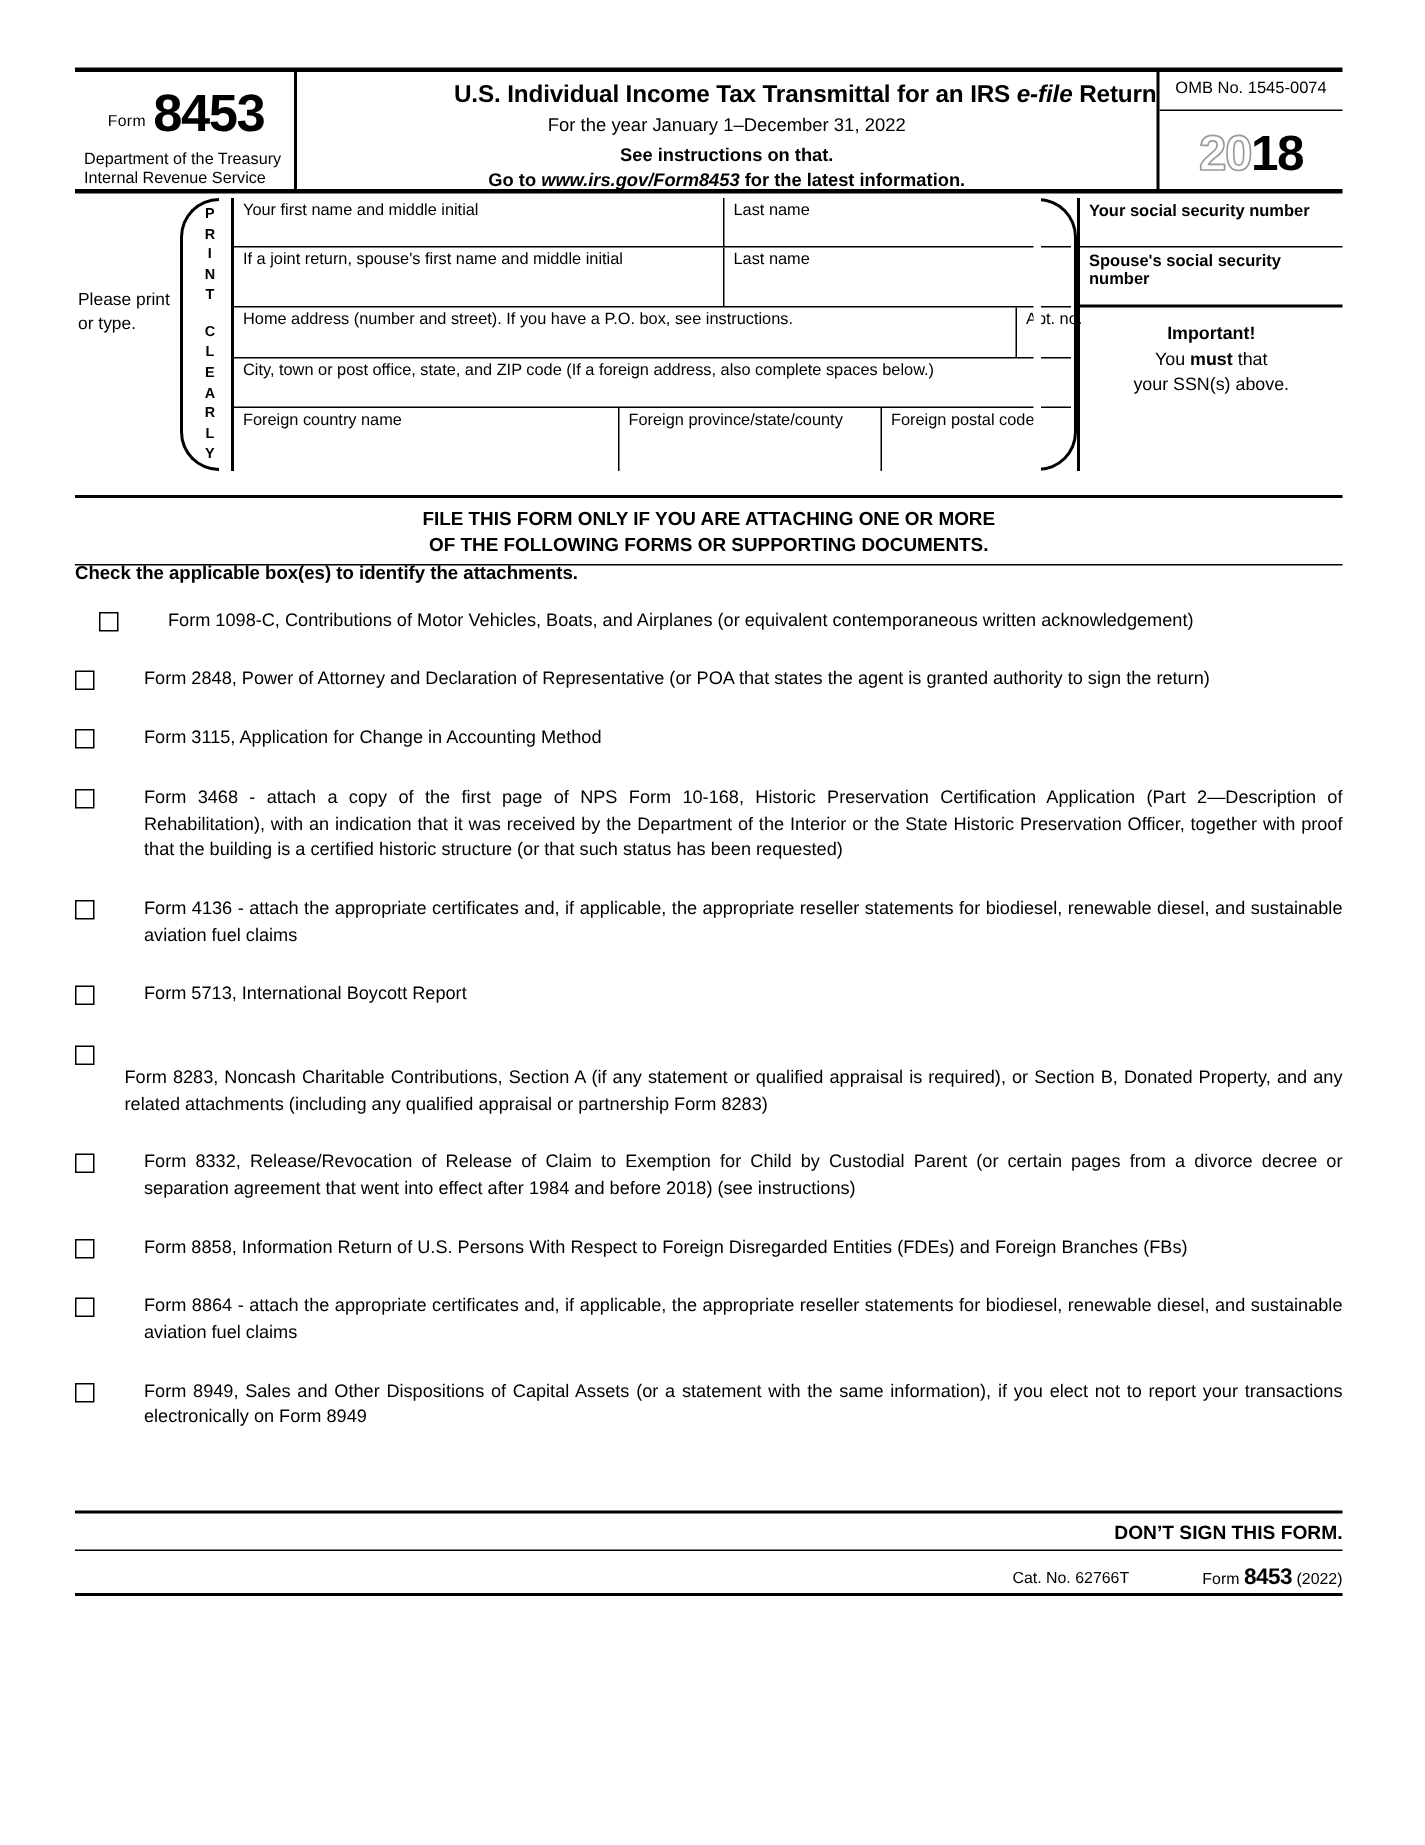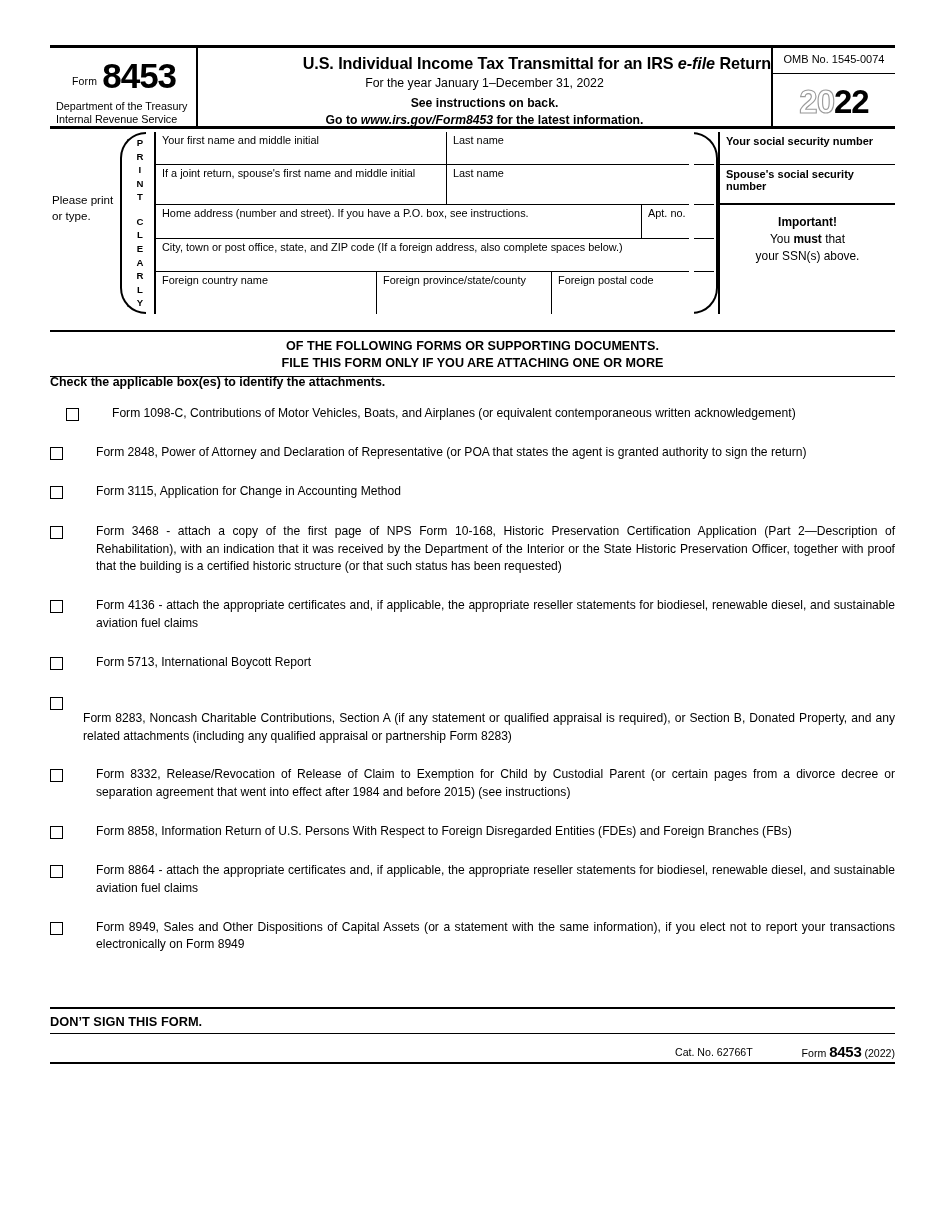--- a/index.html
+++ b/index.html
@@ -214,21 +214,21 @@
   .arow.r5 { height: 42px; border-bottom: none; }
   .cell {
     position: absolute;
     top: 0;
     height: 100%;
     box-sizing: border-box;
     font-size: 10.9px;
     padding: 2px 0 0 6px;
     line-height: 1.2;
   }
-  .vdiv { border-left: 1.1px solid #000; }
+  .vdiv { border-left: 1.1px solid #000; margin-left: 36px; }
 
   .brace-right {
     position: absolute;
     left: 642px;
     top: 0px;
     width: 26px;
     height: 182px;
     border: 2.4px solid #000;
     border-left: none;
     border-radius: 0 26px 26px 0;
@@ -329,21 +329,21 @@
 
   
   .dontsign {
     position: absolute;
     left: 50px;
     top: 1007px;
     width: 845px;
     border-top: 2px solid #000;
     border-bottom: 1.3px solid #000;
     box-sizing: border-box;
-    text-align: left;
+    text-align: right;
     font-size: 12.8px;
     font-weight: bold;
     padding: 5px 0 4px 0;
   }
   .footer {
     position: absolute;
     left: 50px;
     top: 1042px;
     width: 845px;
     height: 22px;
@@ -383,29 +383,29 @@
       </div>
       <div class="treasury">
         <div>Department of the Treasury</div>
         <div>Internal Revenue Service</div>
       </div>
     </div>
 
     <div class="hdr-mid">
       <div class="title-main"><span>U.S. Individual Income Tax Transmittal for an IRS </span><span class="ital">e-file</span><span> Return</span></div>
       <div class="title-year">For the year January 1–December 31, 2022</div>
-      <div class="title-instr">See instructions on back.</div>
+      <div class="title-instr">See instructions on that.</div>
       <div class="title-goto"><span>Go to </span><span class="url">www.irs.gov/Form8453</span><span> for the latest information.</span></div>
     </div>
 
     <div class="hdr-right">
       <div class="omb">OMB No. 1545-0074</div>
       <div class="year-box">
         <span class="year-outline">20</span>
-          <span class="year-solid">22</span>
+          <span class="year-solid">18</span>
       </div>
     </div>
   </div>
 
   <div class="addr-wrap">
 
     <div class="please-print">Please print or type.</div>
 
     <div class="brace-left"></div>
 
@@ -486,22 +486,22 @@
       <div class="important">
         <div class="hd">Important!</div>
         <div><span>You </span><b>must</b><span> that</span></div>
         <div>your SSN(s) above.</div>
       </div>
     </div>
 
   </div>
 
   <div class="banner">
+    <div>FILE THIS FORM ONLY IF YOU ARE ATTACHING ONE OR MORE</div>
     <div>OF THE FOLLOWING FORMS OR SUPPORTING DOCUMENTS.</div>
-    <div>FILE THIS FORM ONLY IF YOU ARE ATTACHING ONE OR MORE</div>
   </div>
 
   <div class="check-applicable">Check the applicable box(es) to identify the attachments.</div>
 
   <div class="checklist">
 
     <div class="citem" style="margin-top:0px;padding-left:16px;">
       <div class="cbox"></div>
       <div class="ctext">Form 1098-C, Contributions of Motor Vehicles, Boats, and Airplanes (or equivalent contemporaneous written acknowledgement)</div>
     </div>
@@ -531,21 +531,21 @@
       <div class="ctext nojust">Form 5713, International Boycott Report</div>
     </div>
 
     <div class="citem" style="margin-top:22px;flex-direction:column;">
       <div class="cbox"></div>
       <div class="ctext">Form 8283, Noncash Charitable Contributions, Section A (if any statement or qualified appraisal is required), or Section B, Donated Property, and any related attachments (including any qualified appraisal or partnership Form 8283)</div>
     </div>
 
     <div class="citem" style="margin-top:21px;">
       <div class="cbox"></div>
-      <div class="ctext">Form 8332, Release/Revocation of Release of Claim to Exemption for Child by Custodial Parent (or certain pages from a divorce decree or separation agreement that went into effect after 1984 and before 2015) (see instructions)</div>
+      <div class="ctext">Form 8332, Release/Revocation of Release of Claim to Exemption for Child by Custodial Parent (or certain pages from a divorce decree or separation agreement that went into effect after 1984 and before 2018) (see instructions)</div>
     </div>
 
     <div class="citem" style="margin-top:21px;">
       <div class="cbox"></div>
       <div class="ctext nojust">Form 8858, Information Return of U.S. Persons With Respect to Foreign Disregarded Entities (FDEs) and Foreign Branches (FBs)</div>
     </div>
 
     <div class="citem" style="margin-top:22px;">
       <div class="cbox"></div>
       <div class="ctext">Form 8864 - attach the appropriate certificates and, if applicable, the appropriate reseller statements for biodiesel, renewable diesel, and sustainable aviation fuel claims</div>

